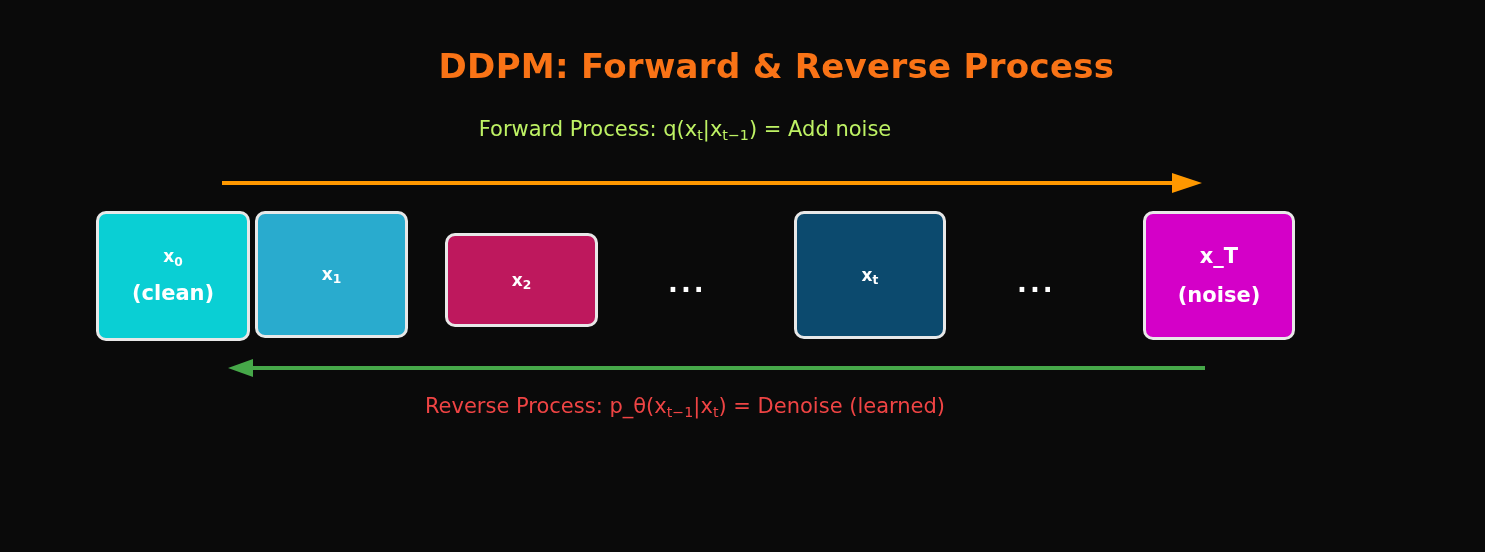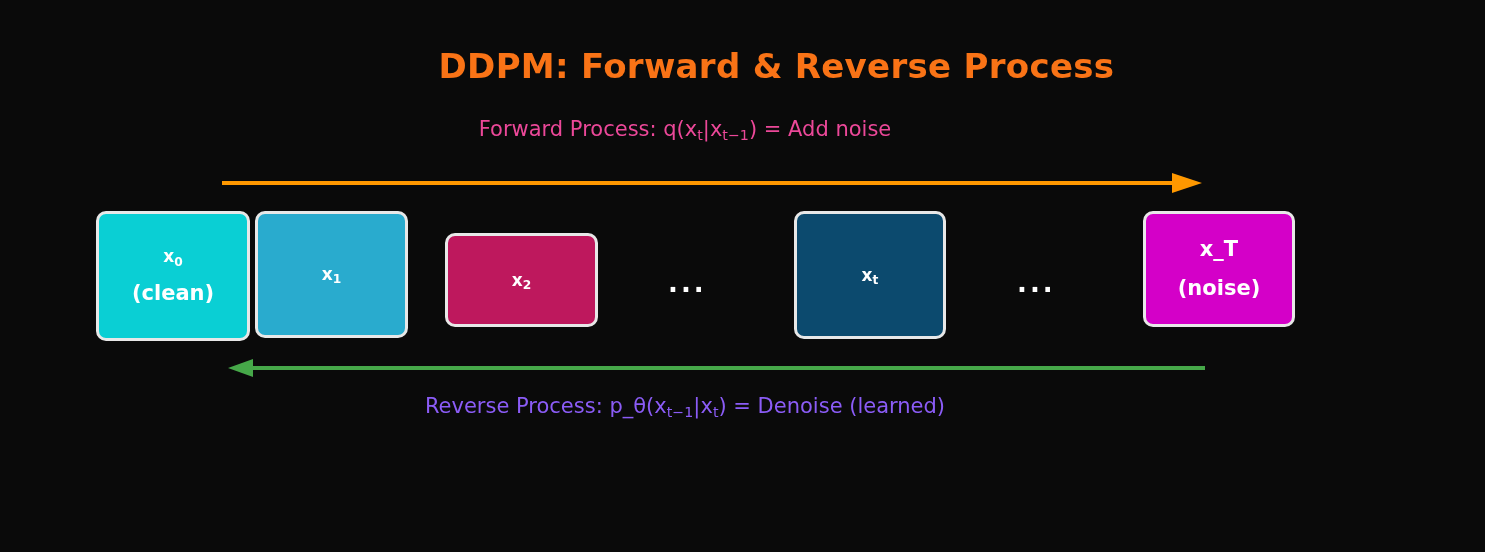--- a/index.html
+++ b/index.html
@@ -36,28 +36,28 @@
     position: absolute;
     white-space: nowrap;
     font-size: 21px;
     font-weight: normal;
   }
   #forward-caption {
     left: 0;
     top: 117px;
     width: 1370px;
     text-align: center;
-    color: #ec4899;
+    color: #bef264;
   }
   #reverse-caption {
     left: 0;
     top: 394px;
     width: 1370px;
     text-align: center;
-    color: #8b5cf6;
+    color: #ef4444;
   }
   .caption sub {
     font-size: 0.68em;
     vertical-align: baseline;
     position: relative;
     top: 0.28em;
   }
 
   
   .arrow-svg {
@@ -147,21 +147,21 @@
   </div>
 
   <div class="ellipsis" style="left:668px; top:268px;">...</div>
 
   <div class="step-box" style="left:794px; top:211px; width:152px; height:128px; background:#0c4a6e;">
     <div class="step-main"><span>x</span><sub>t</sub></div>
   </div>
 
   <div class="ellipsis" style="left:1017px; top:268px;">...</div>
 
-  <div class="step-box" style="left:1143px; top:211px; width:152px; height:116px; background:#D400C8;">
+  <div class="step-box" style="left:1143px; top:211px; width:152px; height:129px; background:#D400C8;">
     <div class="step-main big"><span>x_T</span><sub></sub></div>
     <div class="step-sub">(noise)</div>
   </div>
 
   <div class="caption" id="reverse-caption">
     <span>Reverse Process: p_θ(x</span><sub>t−1</sub><span>|x</span><sub>t</sub><span>) = Denoise (learned)</span>
   </div>
 
 </div>
 

